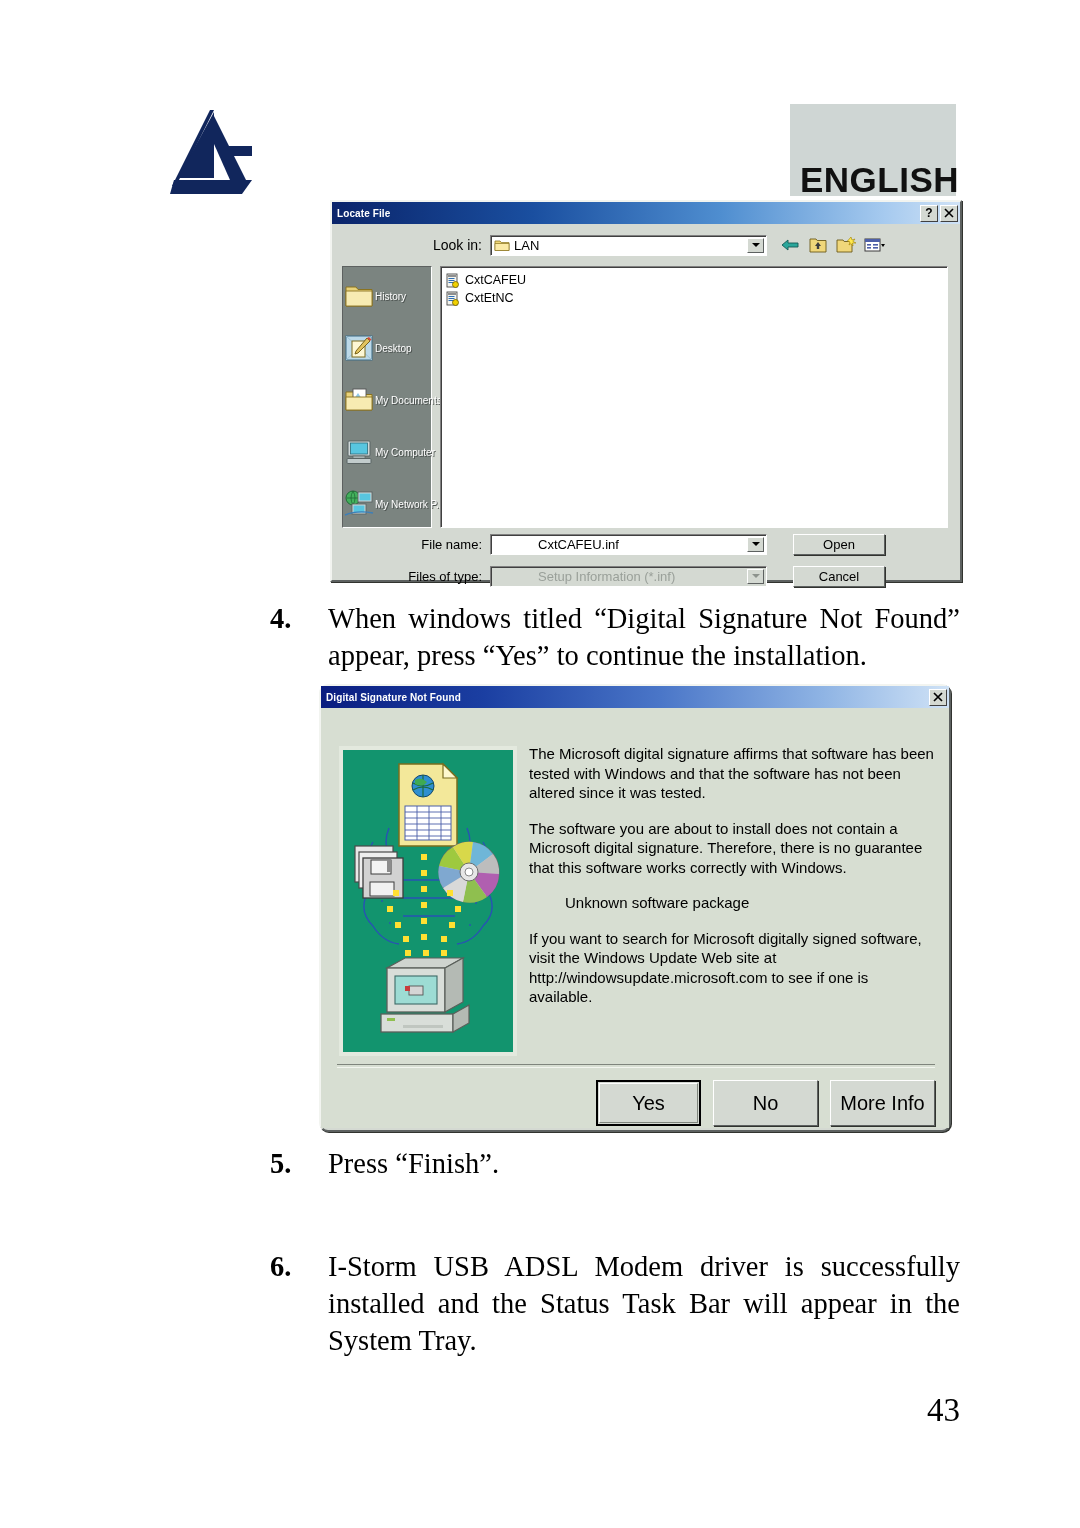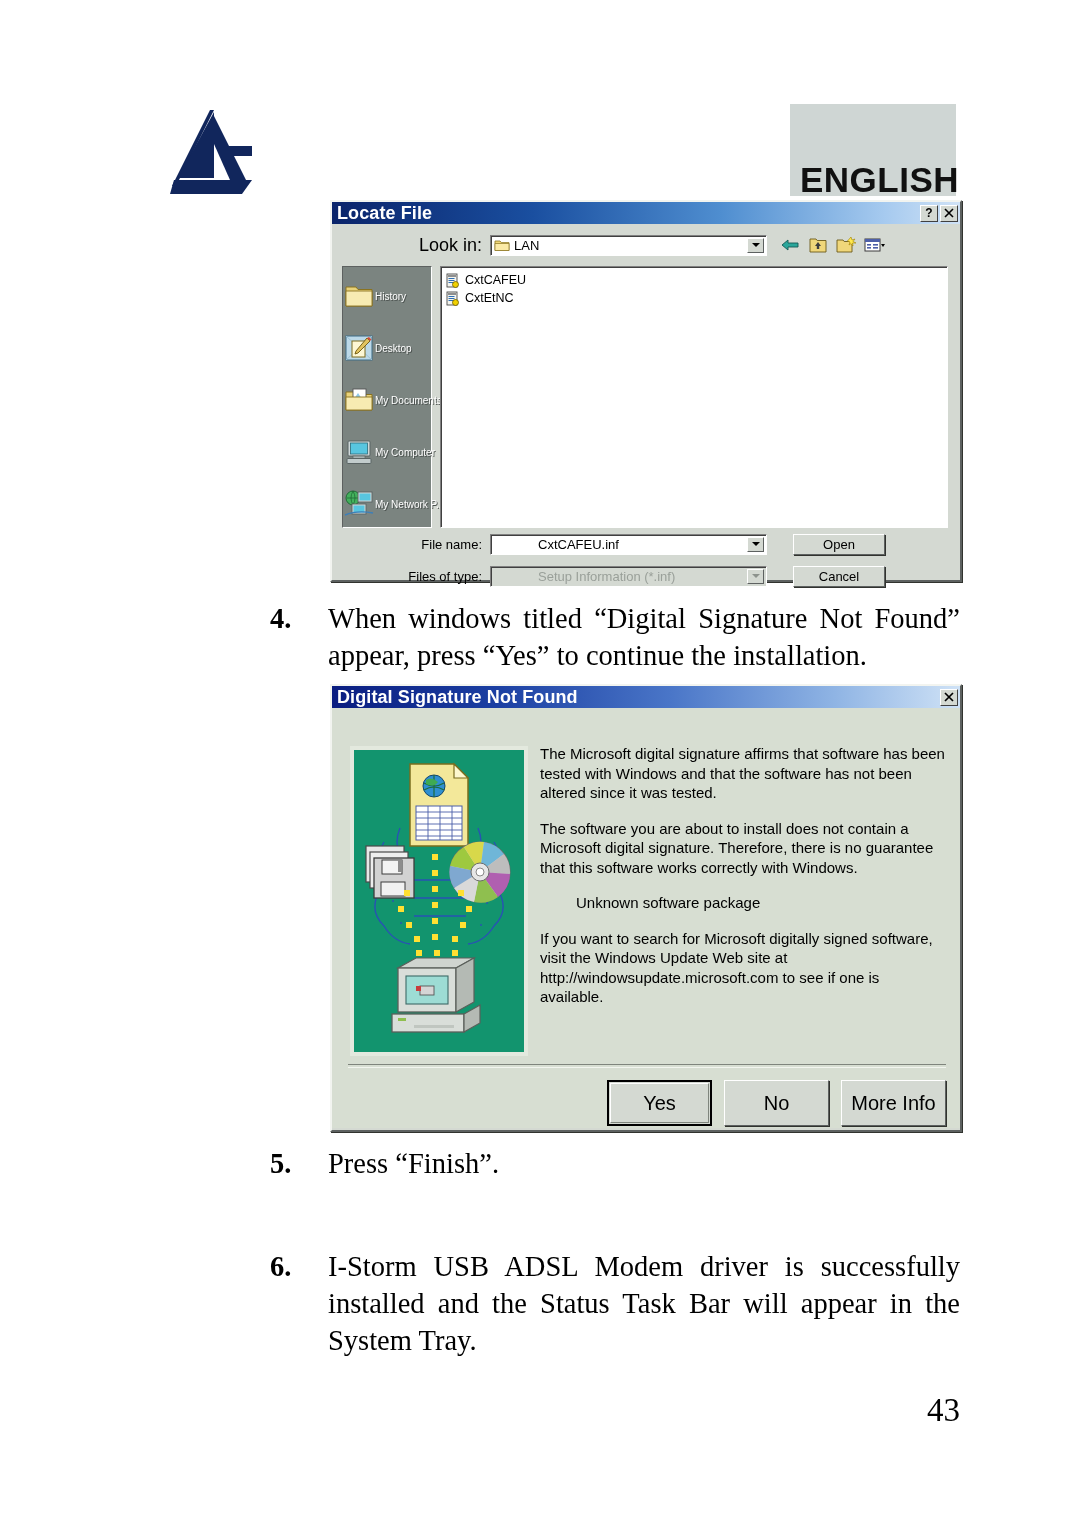--- a/index.html
+++ b/index.html
@@ -59,21 +59,21 @@
   .title-bar {
     height: 22px;
     background: linear-gradient(to right, #0a246a 0%, #1a4fa0 32%, #4f8ed0 62%, #a6caef 88%, #cfe2f6 100%);
     display: flex;
     align-items: center;
     padding: 0 2px 0 5px;
     box-sizing: border-box;
   }
   .title-bar .title-text {
     color: #ffffff;
-    font-size: 18px;
+    font-size: 10px;
     font-weight: 700;
     font-family: "Liberation Sans", sans-serif;
     white-space: nowrap;
     flex: 1;
     letter-spacing: 0.1px;
   }
   .tb-btn {
     width: 18px;
     height: 17px;
     margin-left: 2px;
@@ -99,21 +99,21 @@
     height: 378px;
   }
   #lf-body { position: relative; height: 354px; }
 
   .lf-row-lookin {
     position: absolute;
     left: 0; top: 8px; right: 0; height: 26px;
     display: flex; align-items: center;
   }
   .lf-label {
-    font-size: 18px; color: #000;
+    font-size: 14px; color: #000;
     font-family: "Liberation Sans", sans-serif;
   }
   #lookin-label { width: 150px; text-align: right; padding-right: 8px; }
   .combo {
     height: 21px;
     background: #ffffff;
     border-top: 1px solid #808080;
     border-left: 1px solid #808080;
     border-right: 1px solid #ffffff;
     border-bottom: 1px solid #ffffff;
@@ -240,24 +240,25 @@
     text-align: justify;
   }
   .step .txt.nojust { text-align: left; }
 
   #step4 { left: 270px; top: 600px; width: 690px; }
   #step5 { left: 270px; top: 1145px; width: 690px; }
   #step6 { left: 270px; top: 1248px; width: 690px; }
 
   
   #dsnf {
-    left: 330px;
+    left: 319px;
     top: 684px;
     width: 628px;
     height: 444px;
+    border-radius: 9px;
   }
   #dsnf .title-bar {
     background: linear-gradient(to right, #0a1d80 0%, #1b3fa2 26%, #4a76c8 54%, #8fb4e4 80%, #cfe2f6 100%);
   }
   #dsnf-body { position: relative; height: 420px; background: #d7ded2; }
 
   #dsnf-illus {
     position: absolute;
     left: 18px; top: 38px;
     width: 178px; height: 310px;

